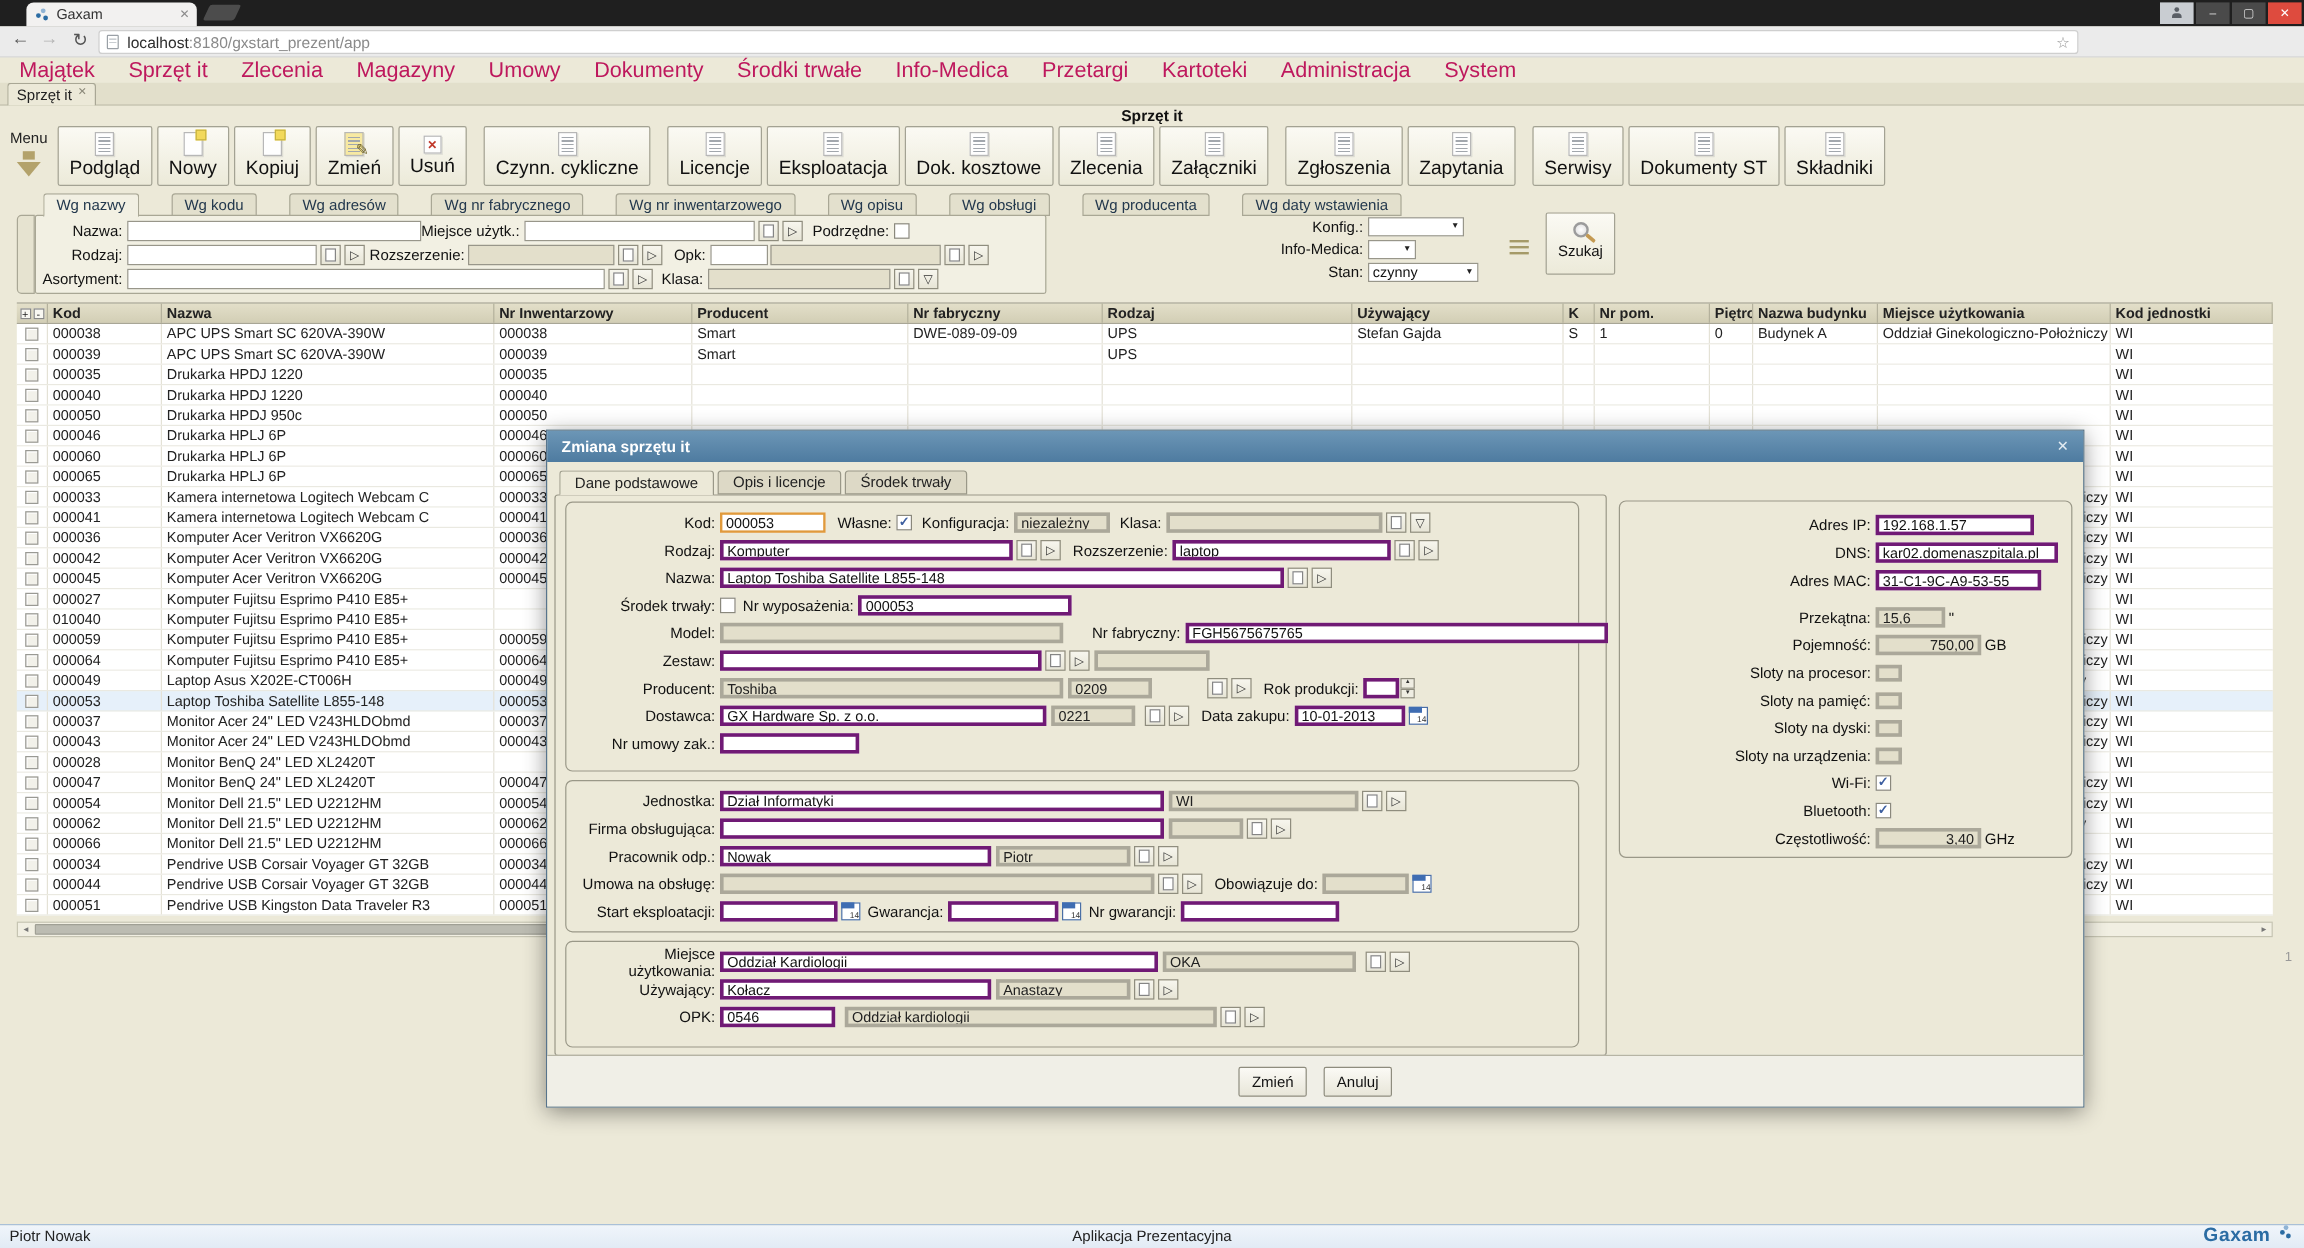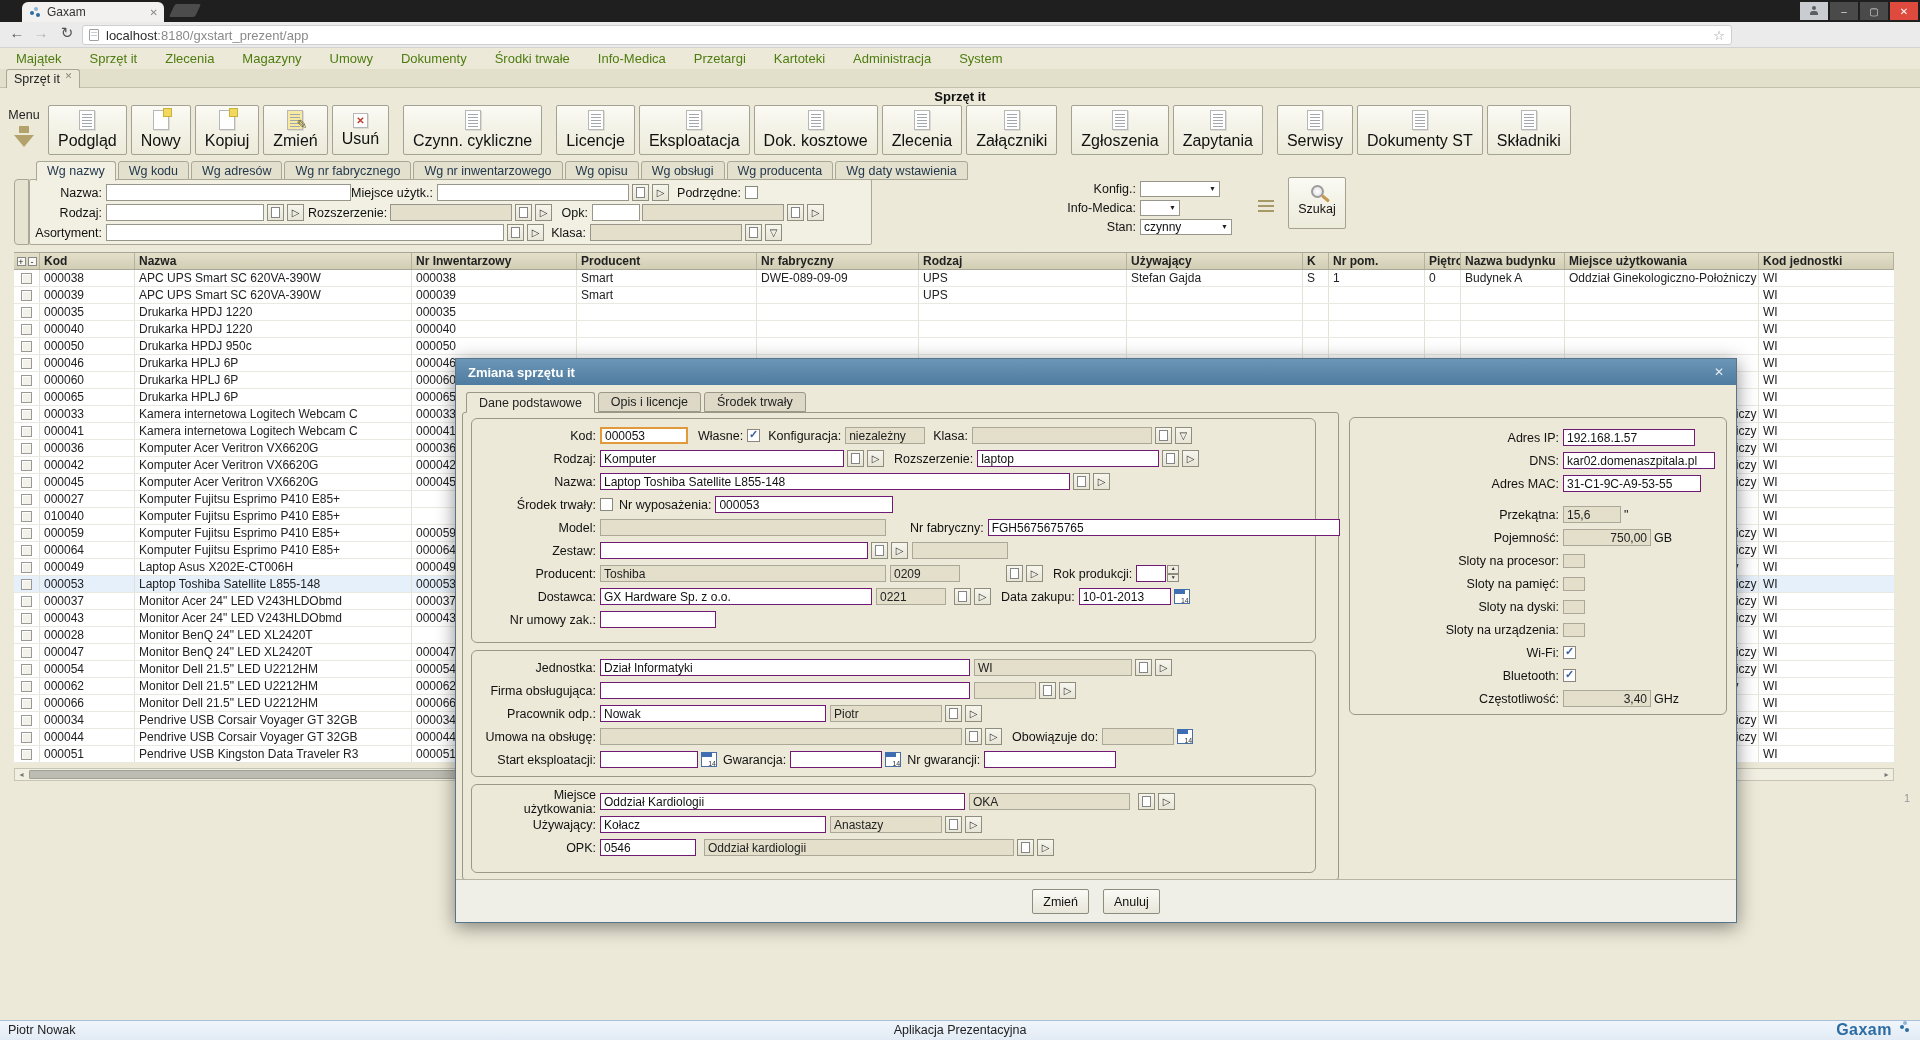--- a/index.html
+++ b/index.html
@@ -28,21 +28,21 @@
   .nav-back { left:6px; } .nav-fwd { left:30px; color:#b3b3b3; } .nav-reload { left:56px; }
   .urlbox { position:absolute; left:82px; top:3px; width:1650px; height:20px; background:#fff; border:1px solid #cfcfcf; border-radius:3px; display:flex; align-items:center; padding:0 6px; font-size:13px; }
   .page-ic { width:10px; height:12px; border:1px solid #9aa0a6; border-radius:1px; margin-right:7px; position:relative; flex:none; }
   .page-ic::after { content:""; position:absolute; left:1px; top:2px; right:1px; height:6px; background:repeating-linear-gradient(#c9cdd1 0 1px, transparent 1px 3px); }
   .url-host { color:#2d2d2d; }
   .url-rest { color:#8a8a8a; }
   .star { margin-left:auto; color:#9a9a9a; font-size:13px; }
 
   
   .menubar { position:absolute; left:0; top:48px; width:1920px; height:21px; background:#ece9d8; display:flex; align-items:center; padding-left:2px; }
-  .mitem { padding:0 14px; font-size:13px; color:#4d7c0f; }
+  .mitem { padding:0 14px; font-size:18px; color:#be185d; }
 
   .apptab-row { position:absolute; left:0; top:69px; width:1920px; height:19px; background:#e2dfcb; border-bottom:1px solid #c2c0ae; }
   .apptab { position:absolute; left:6px; top:0; height:19px; background:#ece9d8; border:1px solid #a9a795; border-bottom:none; border-radius:3px 3px 0 0; display:flex; align-items:center; padding:0 7px; font-size:12.5px; color:#222; }
   .apptab .x { font-size:9px; color:#8a8878; margin-left:5px; margin-top:-6px; }
 
   .page-title { position:absolute; left:0; top:89px; width:1920px; text-align:center; font-size:13px; font-weight:bold; color:#111; }
 
   
   .toolbar { position:absolute; left:6px; top:105px; width:1908px; height:52px; display:flex; align-items:flex-start; }
   .menu-launch { width:36px; text-align:center; font-size:12.5px; color:#222; margin-right:6px; padding-top:3px; }
@@ -56,21 +56,21 @@
   .ticon::before { content:""; position:absolute; left:2px; right:2px; top:3px; height:13px; background:repeating-linear-gradient(#a2a7ad 0 1px, transparent 1px 3px); }
   .ticon.i-new::after, .ticon.i-copy::after { content:""; position:absolute; top:-3px; right:-4px; width:7px; height:7px; background:#f2d95b; border:1px solid #c7b23e; }
   .ticon.i-new::before, .ticon.i-copy::before { background:none; }
   .ticon.i-edit { background:#f7e9a2; }
   .ticon.i-edit::after { content:"✎"; position:absolute; right:-5px; bottom:-3px; font-size:13px; color:#6f6124; }
   .ticon.i-del { width:15px; height:15px; margin-top:7px; }
   .ticon.i-del::before { background:none; }
   .ticon.i-del::after { content:"✕"; position:absolute; inset:0; display:flex; align-items:center; justify-content:center; color:#c1392b; font-size:10px; font-weight:bold; }
 
   
-  .ftabs { position:absolute; left:36px; top:161px; display:flex; z-index:2; }
+  .ftabs { position:absolute; left:36px; top:161px; display:flex; z-index:2;gap:25px; }
   .ftab { height:19px; padding:0 10px; font-size:12.5px; color:#23384d; background:#e3e0cd; border:1px solid #a9a795; border-radius:3px 3px 0 0; margin-right:2px; display:flex; align-items:center; }
   .ftab.active { background:#f2f0e3; border-bottom:1px solid #f2f0e3; height:20px; }
   .fnotch { position:absolute; left:14px; top:179px; width:15px; height:66px; background:#e6e3d0; border:1px solid #a9a795; border-radius:4px 0 0 4px; }
   .fbox { position:absolute; left:29px; top:179px; width:843px; height:66px; border:1px solid #a9a795; border-radius:2px; background:#f2f0e3; padding:3px 2px 0 2px; }
   .frow-f { display:flex; align-items:center; height:19px; margin-bottom:1px; font-size:12.5px; color:#111; }
   .flab { text-align:right; margin-right:4px; flex:none; }
   .finp { height:17px; background:#fff; border:1px solid #98968a; flex:none; }
   .finp.dis { background:#e3dfcb; }
   .sqb, .trib { width:17px; height:17px; margin-left:3px; border:1px solid #8f8d7e; background:linear-gradient(#f7f6ee,#e7e5d6); display:inline-flex; align-items:center; justify-content:center; flex:none; }
   .sqb::before { content:""; width:7px; height:9px; border:1px solid #858585; background:#fff; }
@@ -127,21 +127,21 @@
   .mtab { height:20px; padding:0 12px; font-size:12.5px; color:#222; background:#ddd9c6; border:1px solid #9a9888; border-radius:3px 3px 0 0; margin-right:3px; display:flex; align-items:center; }
   .mtab.active { background:#ece9d8; height:21px; border-bottom:1px solid #ece9d8; }
   .mpanel { position:absolute; left:6px; top:53px; width:877px; height:468px; border:1px solid #9a9888; border-radius:3px; }
   .fs { position:absolute; left:8px; width:845px; border:1px solid #9a9888; border-radius:6px; padding:7px 0 0 6px; }
   .fs1 { top:5px;  height:225px; }
   .fs2 { top:237px; height:127px; }
   .fs3 { top:371px; height:89px; }
   .rfs { position:absolute; left:893px; top:58px; width:378px; height:298px; border:1px solid #9a9888; border-radius:6px; padding:10px 0 0 4px; }
   .frow { display:flex; align-items:center; height:19px; margin-bottom:4px; font-size:12.5px; color:#111; }
   .flabel { width:118px; text-align:right; margin-right:4px; flex:none; }
-  .inp { height:17px; background:#fff; border:1px solid #701a75; font-size:12px; color:#111; display:inline-flex; align-items:center; padding:0 3px; flex:none; overflow:hidden; white-space:nowrap; }
+  .inp { height:17px; background:#fff; border:3px solid #701a75; font-size:12px; color:#111; display:inline-flex; align-items:center; padding:0 3px; flex:none; overflow:hidden; white-space:nowrap; }
   .inp.dis { background:#e3dfcb; border-color:#aba89a; color:#222; }
   .inp.focus { border:2px solid #e09a3c; }
   .inp.ra { justify-content:flex-end; }
   .cal { width:16px; height:15px; border:1px solid #4a6fa5; background:#fff; position:relative; display:inline-block; margin-left:3px; flex:none; }
   .cal::before { content:""; position:absolute; left:-1px; top:-1px; right:4px; height:5px; background:#3f6db2; }
   .cal::after { content:"14"; position:absolute; right:0; bottom:-1px; font-size:7px; color:#333; }
   .spin { display:inline-flex; flex-direction:column; width:12px; height:17px; margin-left:1px; flex:none; }
   .spin span { flex:1; border:1px solid #8f8d7e; background:#efede2; font-size:5px; line-height:5px; text-align:center; color:#333; }
   .mlab { text-align:right; margin-right:4px; flex:none; }
   .rrow { display:flex; align-items:center; height:19px; margin-bottom:4px; font-size:12.5px; color:#111; }

